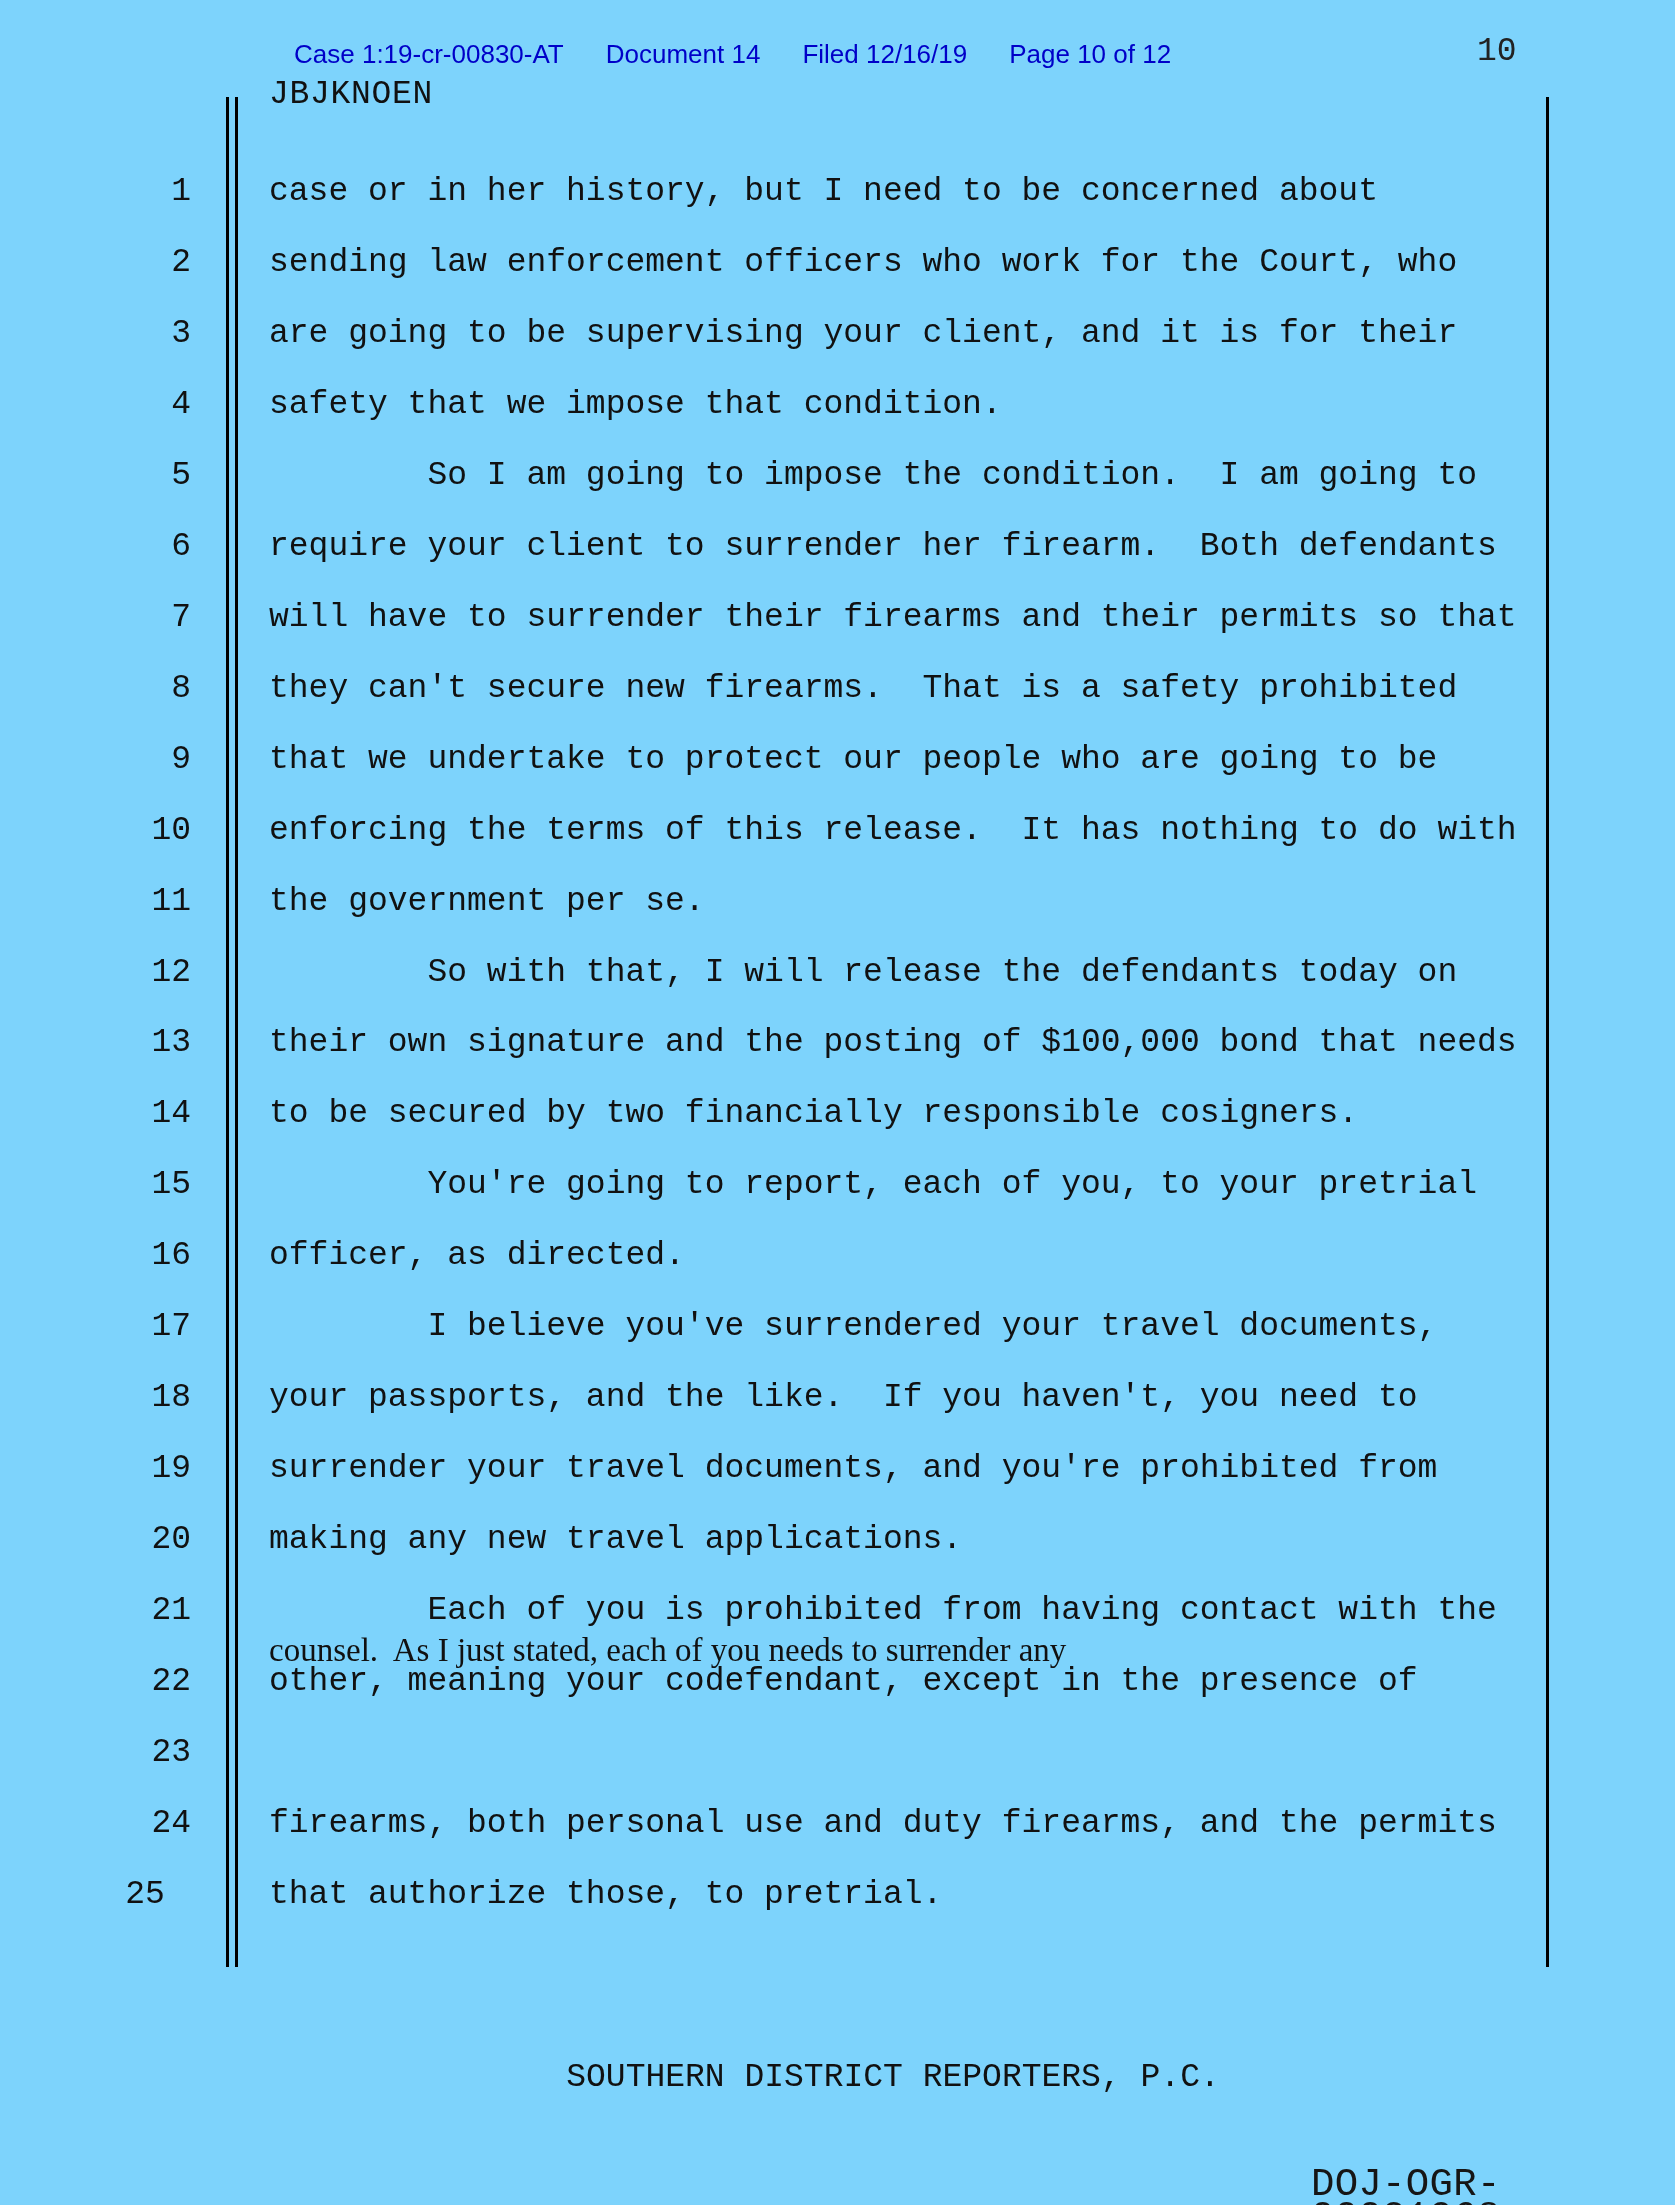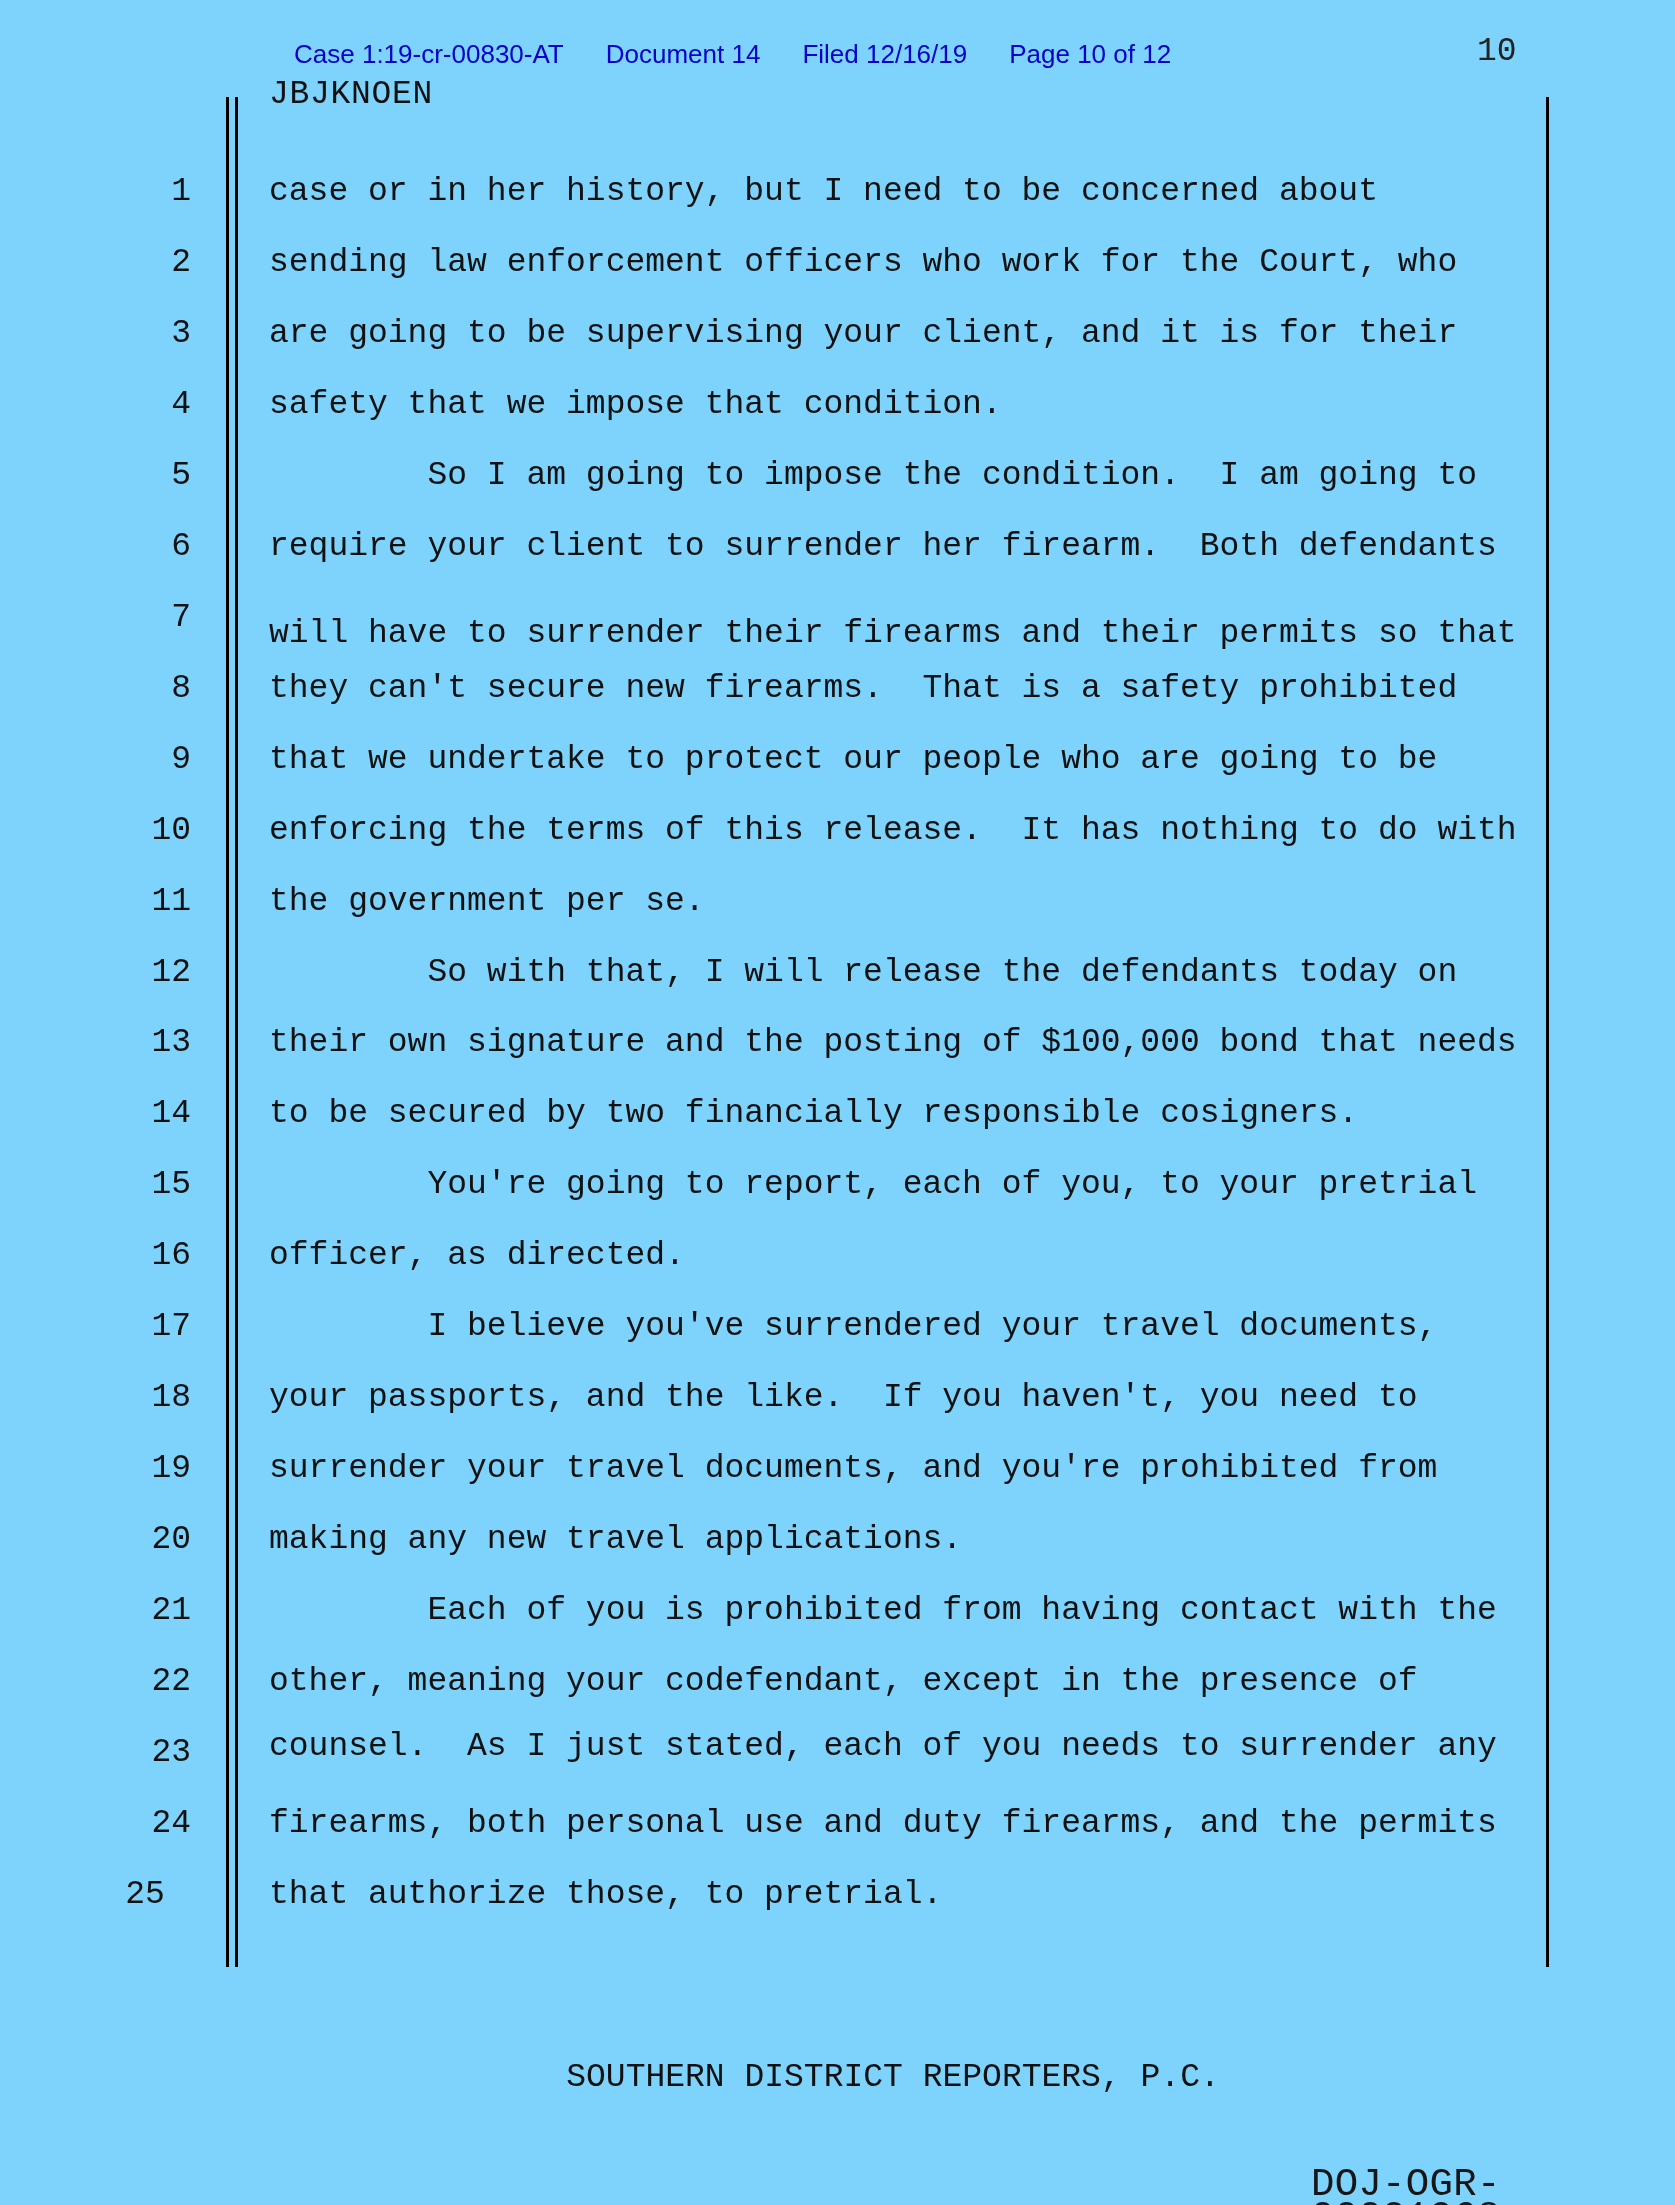--- a/index.html
+++ b/index.html
@@ -112,21 +112,21 @@
       <div class="linetext" style="top: 243px;">sending law enforcement officers who work for the Court, who</div>
       <div class="lineno" style="top: 314px;">3</div>
       <div class="linetext" style="top: 314px;">are going to be supervising your client, and it is for their</div>
       <div class="lineno" style="top: 385px;">4</div>
       <div class="linetext" style="top: 385px;">safety that we impose that condition.</div>
       <div class="lineno" style="top: 456px;">5</div>
       <div class="linetext" style="top: 456px;">        So I am going to impose the condition.  I am going to</div>
       <div class="lineno" style="top: 527px;">6</div>
       <div class="linetext" style="top: 527px;">require your client to surrender her firearm.  Both defendants</div>
       <div class="lineno" style="top: 598px;">7</div>
-      <div class="linetext" style="top: 598px; margin-top: 16px;">will have to surrender their firearms and their permits so that</div>
+      <div class="linetext" style="top: 598px;">will have to surrender their firearms and their permits so that</div>
       <div class="lineno" style="top: 669px;">8</div>
       <div class="linetext" style="top: 669px;">they can't secure new firearms.  That is a safety prohibited</div>
       <div class="lineno" style="top: 740px;">9</div>
       <div class="linetext" style="top: 740px;">that we undertake to protect our people who are going to be</div>
       <div class="lineno" style="top: 811px;">10</div>
       <div class="linetext" style="top: 811px;">enforcing the terms of this release.  It has nothing to do with</div>
       <div class="lineno" style="top: 882px;">11</div>
       <div class="linetext" style="top: 882px;">the government per se.</div>
       <div class="lineno" style="top: 953px;">12</div>
       <div class="linetext" style="top: 953px;">        So with that, I will release the defendants today on</div>
@@ -144,21 +144,21 @@
       <div class="linetext" style="top: 1378px;">your passports, and the like.  If you haven't, you need to</div>
       <div class="lineno" style="top: 1449px;">19</div>
       <div class="linetext" style="top: 1449px;">surrender your travel documents, and you're prohibited from</div>
       <div class="lineno" style="top: 1520px;">20</div>
       <div class="linetext" style="top: 1520px;">making any new travel applications.</div>
       <div class="lineno" style="top: 1591px;">21</div>
       <div class="linetext" style="top: 1591px; text-align: center;">        Each of you is prohibited from having contact with the</div>
       <div class="lineno" style="top: 1662px;">22</div>
       <div class="linetext" style="top: 1662px;">other, meaning your codefendant, except in the presence of</div>
       <div class="lineno" style="top: 1733px;">23</div>
-      <div class="linetext" style="top: 1727px;">counsel.  As I just stated, each of you needs to surrender any</div>
+      <div class="linetext" style="top: 1631px; font-family: Liberation Serif, serif;">counsel.  As I just stated, each of you needs to surrender any</div>
       <div class="lineno" style="top: 1804px;">24</div>
       <div class="linetext" style="top: 1804px;">firearms, both personal use and duty firearms, and the permits</div>
       <div class="lineno" style="top: 1875px; text-align: center;">25</div>
       <div class="linetext" style="top: 1875px;">that authorize those, to pretrial.</div>
     </div>
 
   <div class="footer-block">
     <div>SOUTHERN DISTRICT REPORTERS, P.C.</div>
   </div>
 

